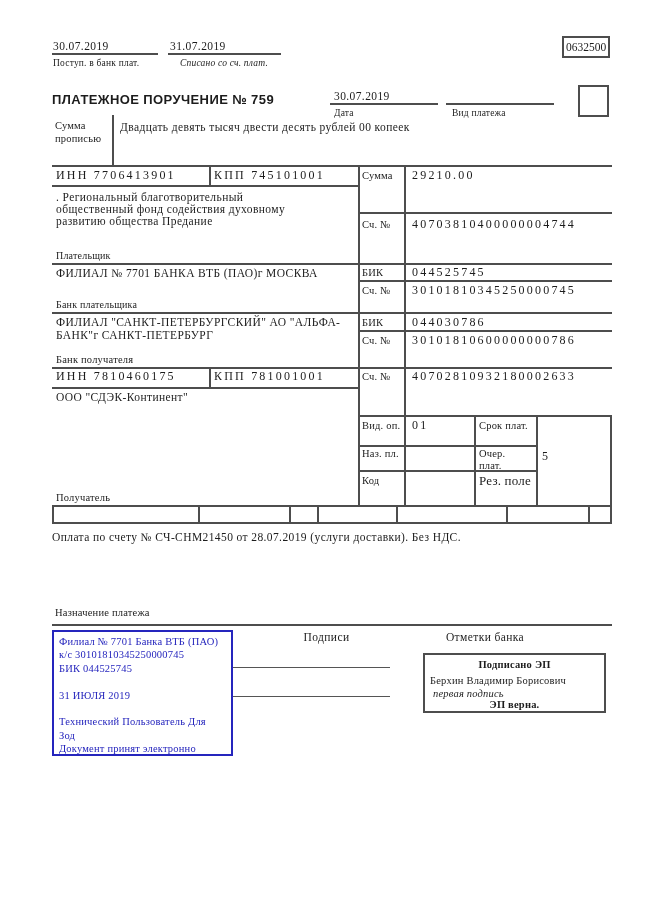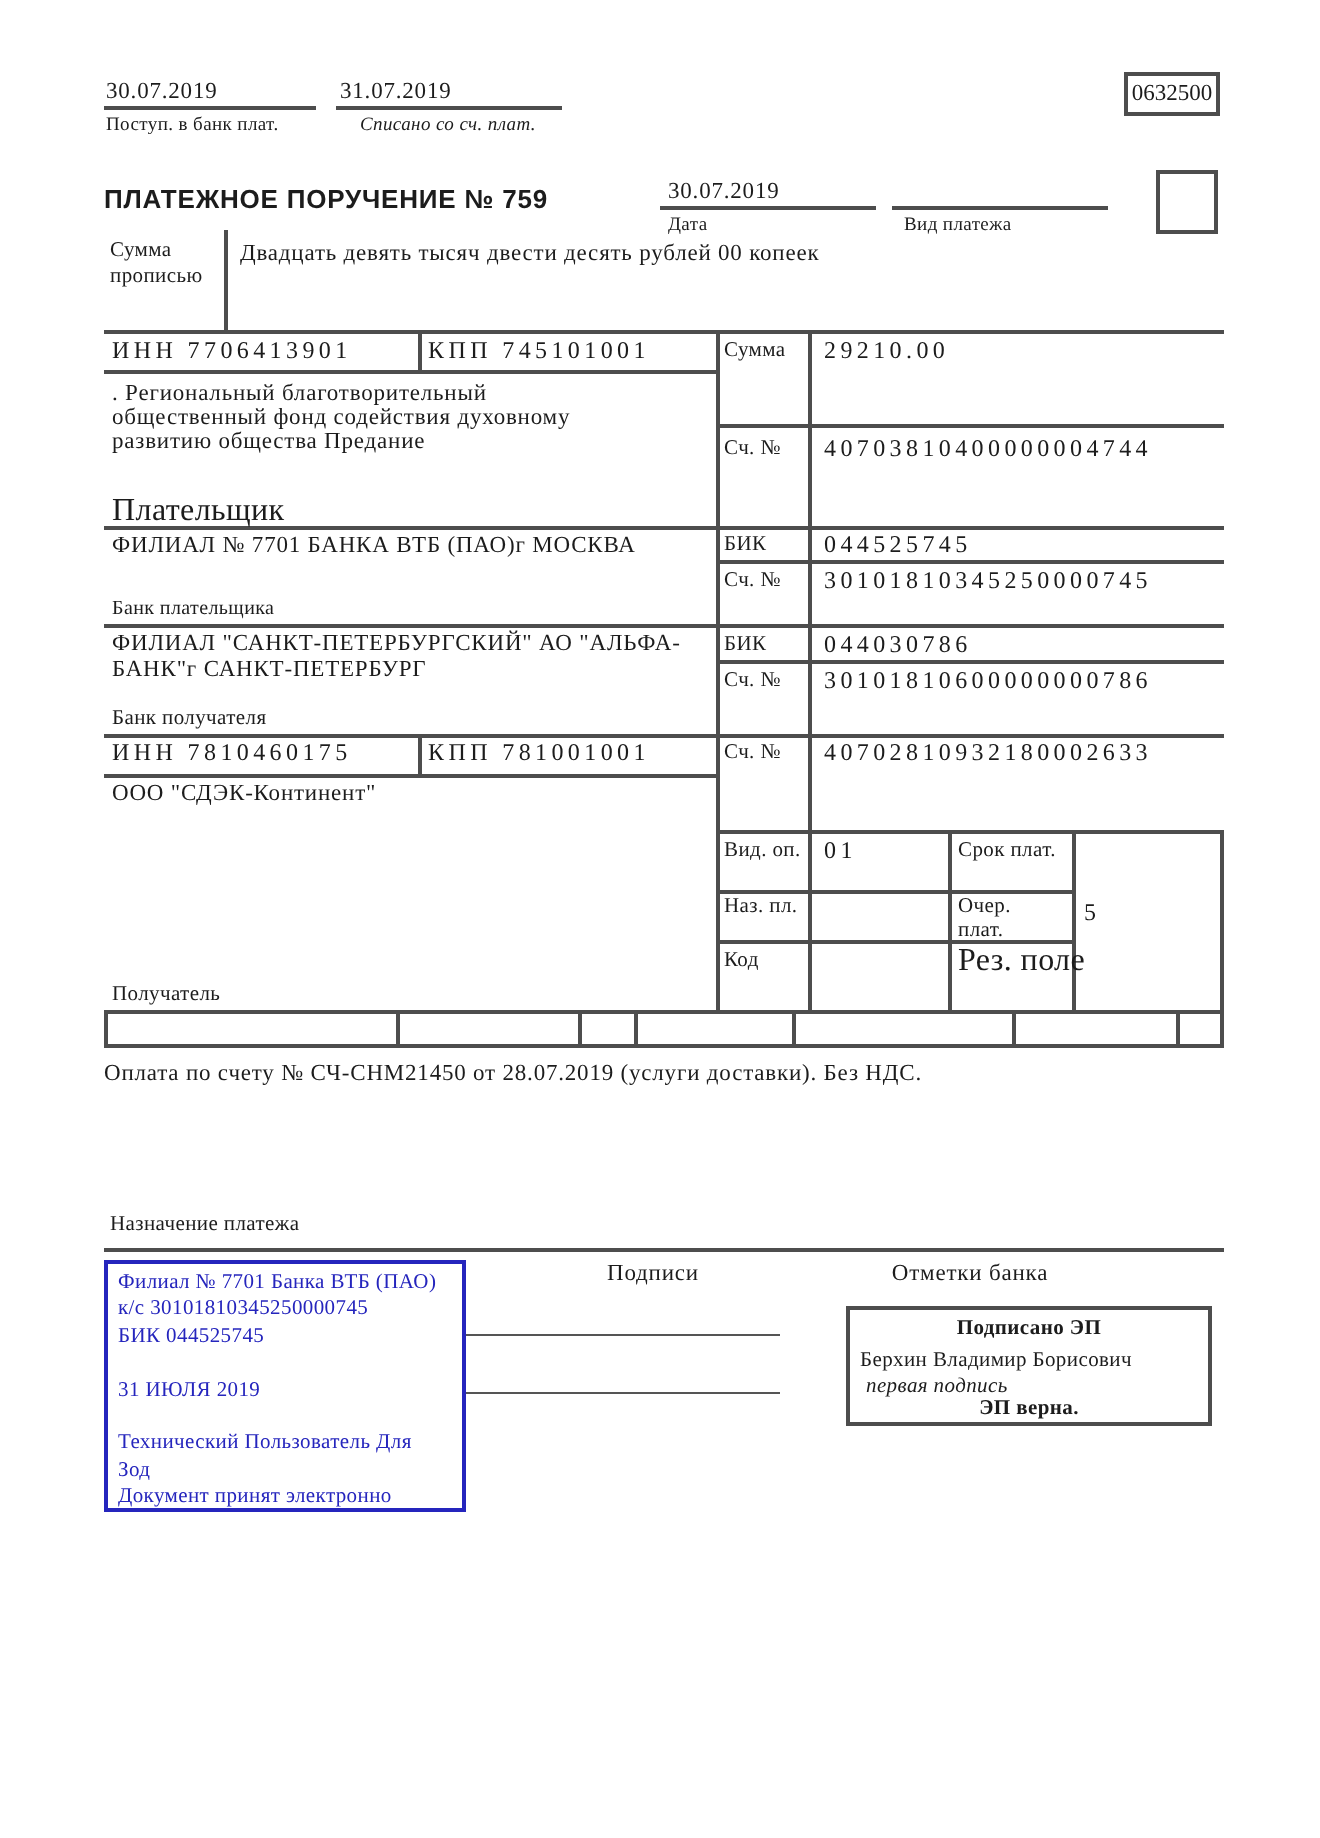--- a/index.html
+++ b/index.html
@@ -93,21 +93,21 @@
   <div class="t num" style="left:56px;top:169px;">ИНН 7706413901</div>
   <div class="t num" style="left:214px;top:169px;">КПП 745101001</div>
   <div class="t sm" style="left:362px;top:171px;font-size:10.5px;">Сумма</div>
   <div class="t num" style="left:412px;top:169px;">29210.00</div>
 
   <div class="t" style="left:56px;top:191px;">. Региональный благотворительный</div>
   <div class="t" style="left:56px;top:203px;">общественный фонд содействия духовному</div>
   <div class="t" style="left:56px;top:215px;">развитию общества Предание</div>
   <div class="t sm" style="left:362px;top:220px;font-size:10.5px;">Сч. №</div>
   <div class="t num" style="left:412px;top:218px;">40703810400000004744</div>
-  <div class="t sm" style="left:56px;top:251px;font-size:16px;">Плательщик</div>
+  <div class="t sm" style="left:56px;top:251px;font-size:10px;">Плательщик</div>
 
   <div class="t" style="left:56px;top:267px;">ФИЛИАЛ № 7701 БАНКА ВТБ (ПАО)г МОСКВА</div>
   <div class="t sm" style="left:362px;top:268px;font-size:10.5px;">БИК</div>
   <div class="t num" style="left:412px;top:266px;">044525745</div>
   <div class="t sm" style="left:362px;top:286px;font-size:10.5px;">Сч. №</div>
   <div class="t num" style="left:412px;top:284px;">30101810345250000745</div>
   <div class="t sm" style="left:56px;top:300px;font-size:10px;">Банк плательщика</div>
 
   <div class="t" style="left:56px;top:316px;">ФИЛИАЛ "САНКТ-ПЕТЕРБУРГСКИЙ" АО "АЛЬФА-</div>
   <div class="t" style="left:56px;top:329px;">БАНК"г САНКТ-ПЕТЕРБУРГ</div>
@@ -124,21 +124,21 @@
   <div class="t" style="left:56px;top:391px;">ООО "СДЭК-Континент"</div>
   <div class="t sm" style="left:56px;top:493px;font-size:10.5px;">Получатель</div>
 
   <div class="t sm" style="left:362px;top:421px;font-size:10.5px;">Вид. оп.</div>
   <div class="t num" style="left:412px;top:419px;">01</div>
   <div class="t sm wrap" style="left:479px;top:420px;width:50px;font-size:10.5px;line-height:12px;white-space:normal;">Срок плат.</div>
   <div class="t sm" style="left:362px;top:449px;font-size:10.5px;">Наз. пл.</div>
   <div class="t sm wrap" style="left:479px;top:448px;width:50px;font-size:10.5px;line-height:12px;white-space:normal;">Очер. плат.</div>
   <div class="t num" style="left:542px;top:450px;">5</div>
   <div class="t sm" style="left:362px;top:476px;font-size:10.5px;">Код</div>
-  <div class="t sm" style="left:479px;top:476px;font-size:16px;">Рез. поле</div>
+  <div class="t sm" style="left:479px;top:476px;font-size:13px;">Рез. поле</div>
 
   <div class="t" style="left:52px;top:531px;">Оплата по счету № СЧ-СНМ21450 от 28.07.2019 (услуги доставки). Без НДС.</div>
   <div class="t sm" style="left:55px;top:608px;font-size:10.5px;">Назначение платежа</div>
   <div class="hl" style="left:52px;top:624px;width:560px;"></div>
 
   <div id="bank-stamp" style="border-color: rgb(37, 37, 189); color: rgb(37, 37, 189);">
     <div class="stamp-line">Филиал № 7701 Банка ВТБ (ПАО)</div>
     <div class="stamp-line">к/с 30101810345250000745</div>
     <div class="stamp-line">БИК 044525745</div>
     <div class="stamp-line"></div>

